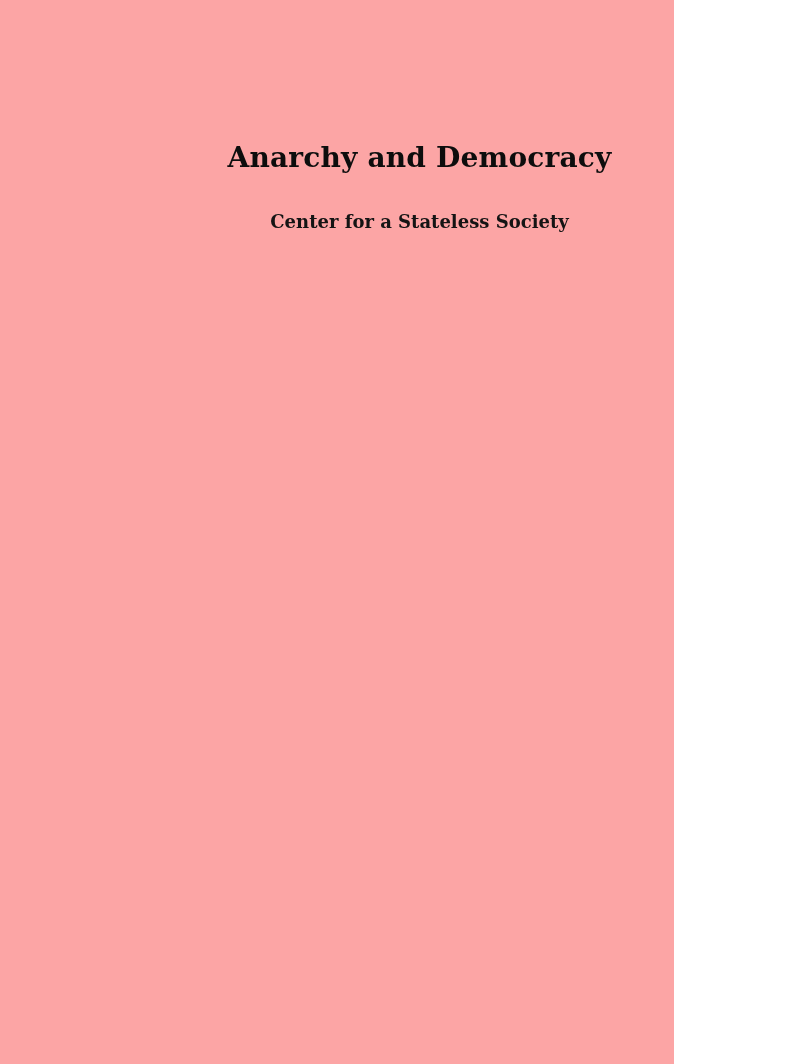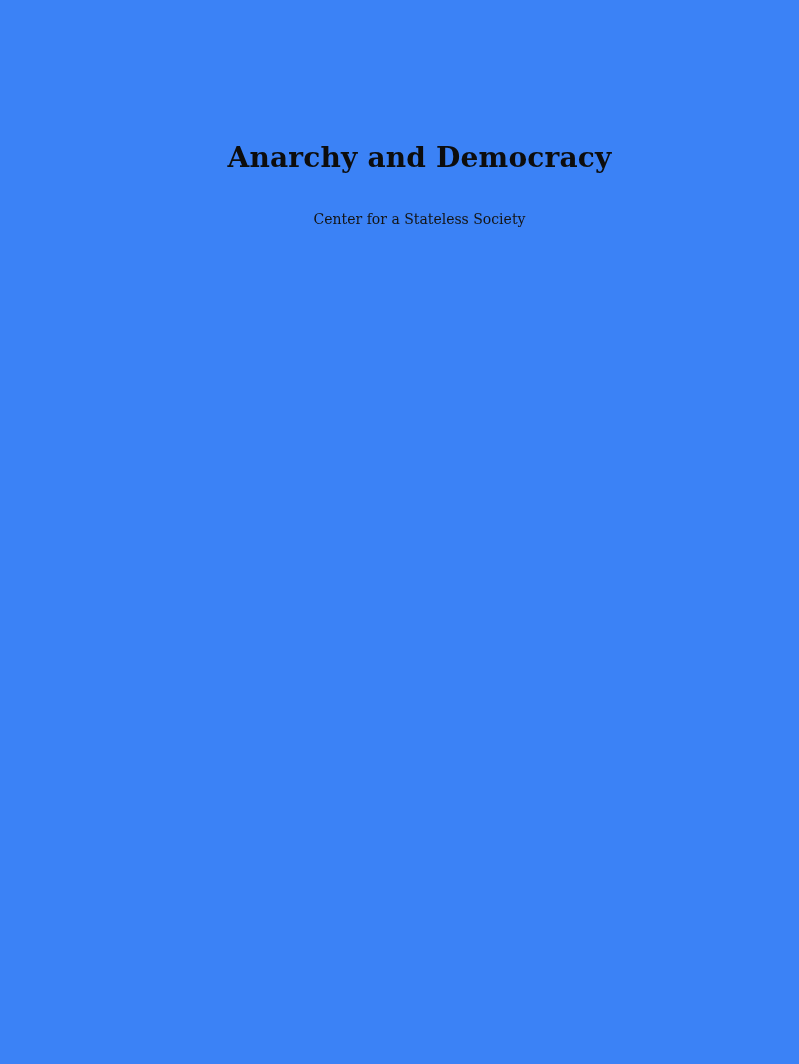--- a/index.html
+++ b/index.html
@@ -2,45 +2,45 @@
 <html><head>
 <meta charset="utf-8">
 <style>
   html, body {
     margin: 0;
     padding: 0;
     background: #ffffff;
   }
   .page {
     position: relative;
-    width: 799px;
+    width: 674px;
     height: 1064px;
-    background: #3b82f6;
+    background: #fca5a5;
     overflow: hidden;
     font-family: "DejaVu Serif", "Liberation Serif", serif;
     color: #111111;
   }
   
   .centered-line {
     position: absolute;
     left: 40px;
     width: 759px;
     text-align: center;
   }
   .book-title {
     top: 141px;
     font-size: 28px;
     font-weight: bold;
     letter-spacing: 0.2px;
     color: #0d0d0d;
   }
   .book-subtitle {
     top: 211px;
-    font-size: 14px;
-    font-weight: normal;
+    font-size: 18px;
+    font-weight: bold;
     color: #141414;
   }
   .book-year {
     top: 869px;
     font-size: 17px;
     font-weight: normal;
     color: #141414;
   }
 </style>
 </head>

